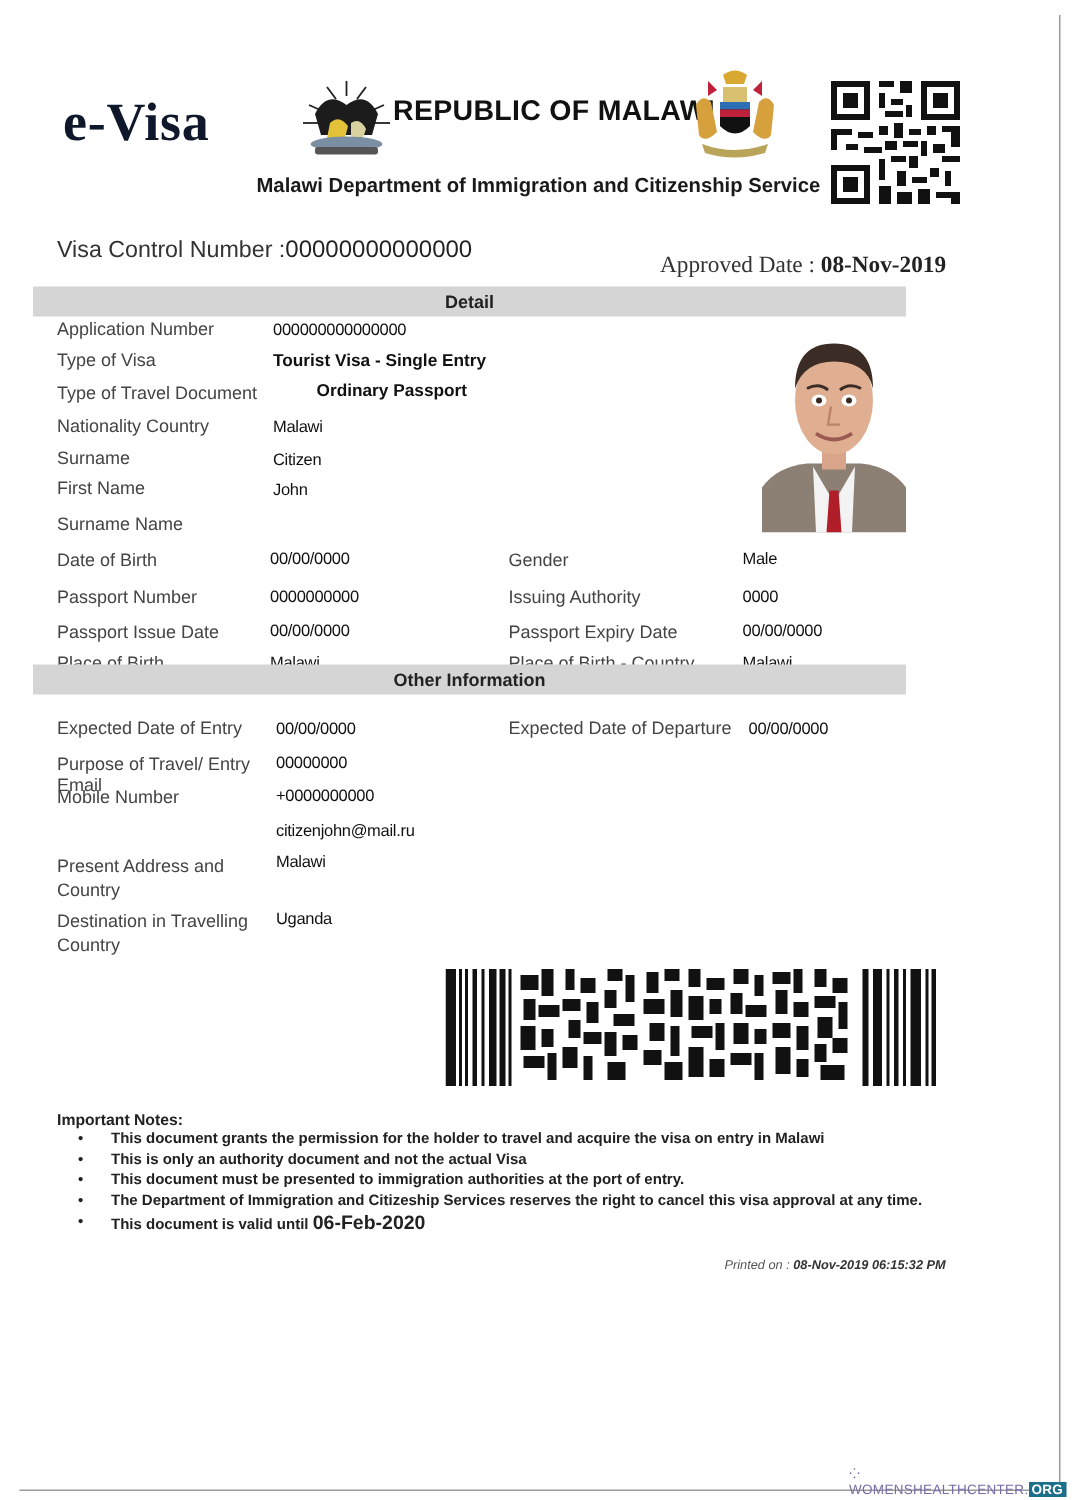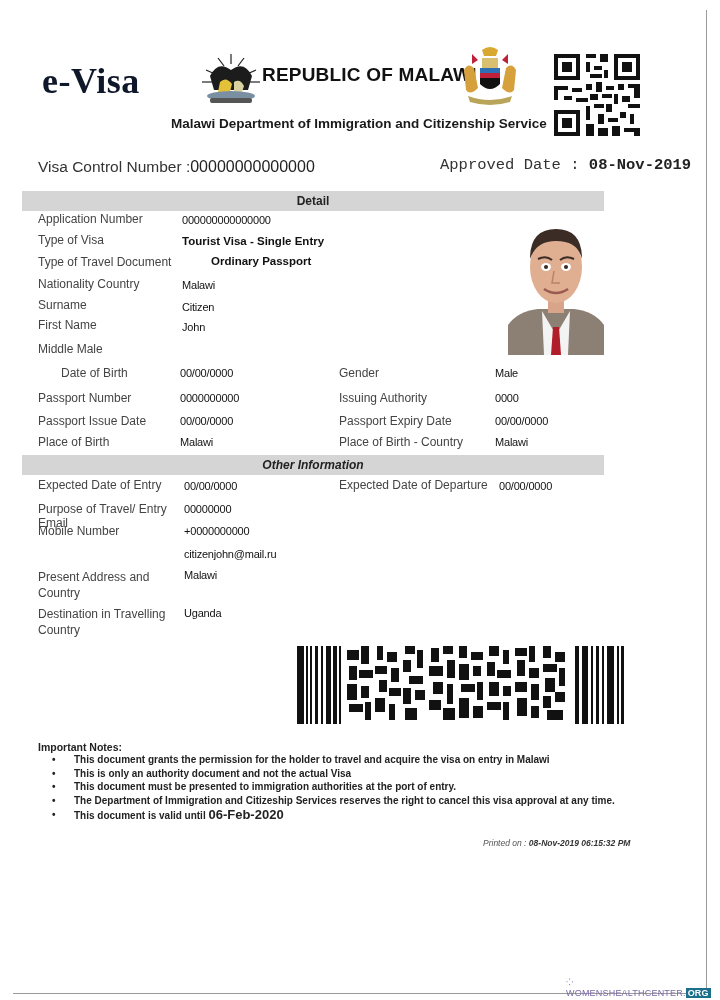--- a/index.html
+++ b/index.html
@@ -10,21 +10,21 @@
 
   .evisa-title { left: 42px; top: 60px; font-family: "Liberation Serif", serif; font-weight: bold; font-size: 36px; color: #0f172a; letter-spacing: 0.5px; }
   .republic { left: 262px; top: 64px; font-family: "Liberation Sans", sans-serif; font-weight: bold; font-size: 19px; color: #111; letter-spacing: 0.2px; }
   .dept { left: 171px; top: 116px; font-family: "Liberation Sans", sans-serif; font-weight: bold; font-size: 13.5px; color: #1a1a1a; }
   .emblem-left { left: 198px; top: 52px; width: 66px; height: 54px; }
   .emblem-right { left: 458px; top: 44px; width: 64px; height: 66px; }
   .qr { left: 554px; top: 54px; width: 86px; height: 82px; }
 
   .vcn { left: 38px; top: 158px; font-family: "Liberation Sans", sans-serif; font-size: 15.5px; color: #333; }
   .vcn .num { color: #222; font-size: 16px; }
-  .approved { left: 440px; top: 156px; font-family: Liberation Mono, monospace; font-size: 15.5px; color: #333; }
+  .approved { left: 440px; top: 168px; font-family: Liberation Serif, serif; font-size: 15.5px; color: #333; }
   .approved b { color: #222; }
 
   .section-bar { left: 22px; width: 582px; height: 20px; background: #d5d5d5; font-family: "Liberation Sans", sans-serif; font-weight: bold; font-size: 12px; color: #222; text-align: center; line-height: 20px; }
 
   .lbl { font-family: "Liberation Sans", sans-serif; font-size: 12px; color: #444; }
   .val { font-family: "Liberation Sans", sans-serif; font-size: 11px; color: #111; letter-spacing: -0.2px; }
   .val.bold { font-weight: bold; font-size: 11.5px; letter-spacing: 0; }
 
   .photo { left: 508px; top: 215px; width: 96px; height: 140px; background: #fff; overflow: hidden; }
 
@@ -152,24 +152,24 @@
 
 <div class="abs lbl" style="left:38px;top:277px;">Nationality Country</div>
 <div class="abs val" style="left:182px;top:279px;">Malawi</div>
 
 <div class="abs lbl" style="left:38px;top:298px;">Surname</div>
 <div class="abs val" style="left:182px;top:301px;">Citizen</div>
 
 <div class="abs lbl" style="left:38px;top:318px;">First Name</div>
 <div class="abs val" style="left:182px;top:321px;">John</div>
 
-<div class="abs lbl" style="left:38px;top:342px;">Middle Male</div>
+<div class="abs lbl" style="left:38px;top:342px;">Surname Name</div>
 <div class="abs val" style="left:182px;top:344px;"></div>
 
-<div class="abs lbl" style="left:38px;top:366px;margin-left:23px;">Date of Birth</div>
+<div class="abs lbl" style="left:38px;top:366px;">Date of Birth</div>
 <div class="abs val" style="left:180px;top:367px;">00/00/0000</div>
 
 <div class="abs lbl" style="left:38px;top:391px;">Passport Number</div>
 <div class="abs val" style="left:180px;top:392px;">0000000000</div>
 
 <div class="abs lbl" style="left:38px;top:414px;">Passport Issue Date</div>
 <div class="abs val" style="left:180px;top:415px;">00/00/0000</div>
 
 <div class="abs lbl" style="left:38px;top:435px;">Place of Birth</div>
 <div class="abs val" style="left:180px;top:436px;">Malawi</div>
@@ -197,21 +197,21 @@
   <ellipse cx="38" cy="52" rx="5" ry="4" fill="#fff"></ellipse>
     <circle cx="38" cy="52" r="2" fill="#3a2a22"></circle>
   <ellipse cx="58" cy="52" rx="5" ry="4" fill="#fff"></ellipse>
     <circle cx="58" cy="52" r="2" fill="#3a2a22"></circle>
   <path d="M30 44 Q38 40 44 45" stroke="#3b2c25" stroke-width="2" fill="none"></path>
   <path d="M52 45 Q58 40 66 44" stroke="#3b2c25" stroke-width="2" fill="none"></path>
   <path d="M46 56 L44 68 L52 68" stroke="#b98368" stroke-width="1.5" fill="none"></path>
   <path d="M36 74 Q48 82 60 74" stroke="#9a5a52" stroke-width="2.5" fill="none"></path>
 </svg>
 
-<div class="abs section-bar" style="top:455px;font-style:italic;">Other Information</div>
+<div class="abs section-bar" style="top:443px;">Other Information</div>
 
 <div class="abs lbl" style="left:38px;top:478px;">Expected Date of Entry</div>
 <div class="abs val" style="left:184px;top:480px;">00/00/0000</div>
 
 <div class="abs lbl" style="left:38px;top:502px;">Purpose of Travel/ Entry</div>
 <div class="abs val" style="left:184px;top:503px;">00000000</div>
 
 <div class="abs lbl" style="left:38px;top:524px;">Mobile Number</div>
 <div class="abs val" style="left:184px;top:525px;">+0000000000</div>
 

